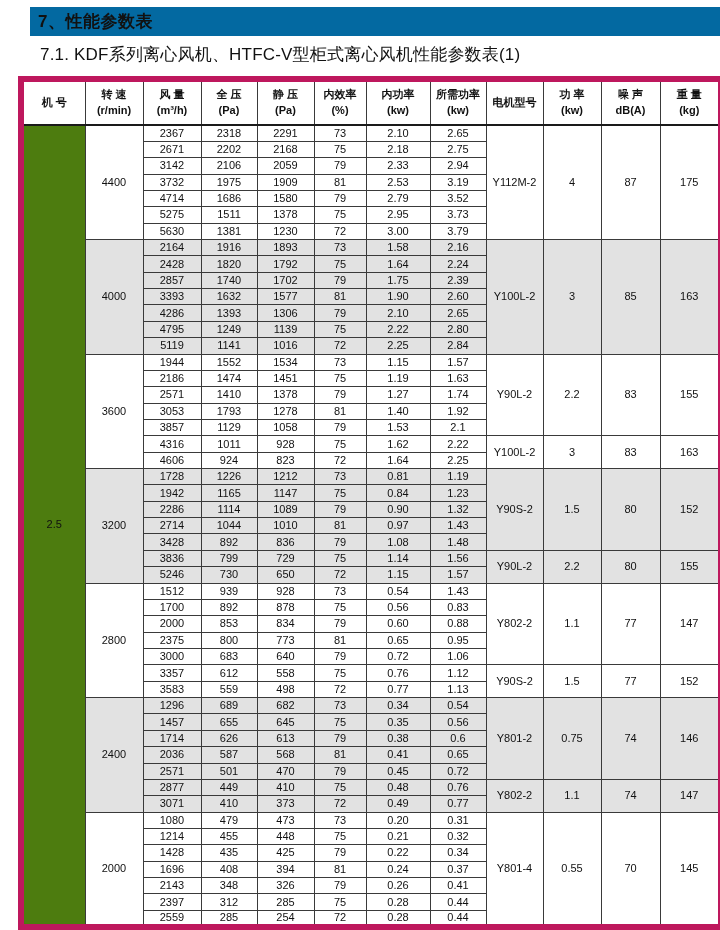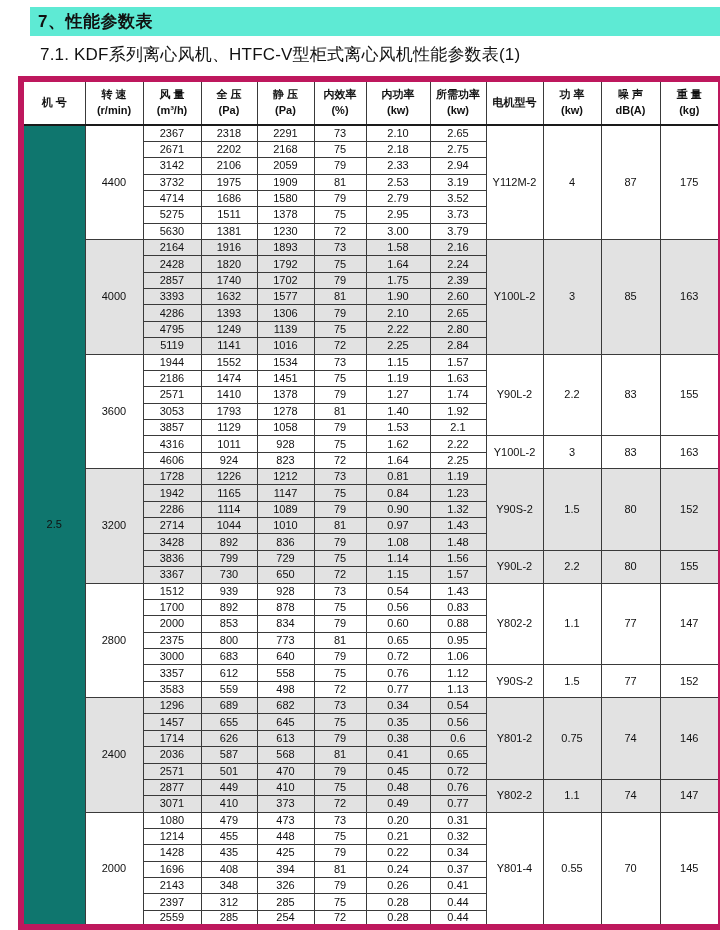--- a/index.html
+++ b/index.html
@@ -8,21 +8,21 @@
     background: #ffffff;
     font-family: "Liberation Sans", sans-serif;
     color: #151515;
     position: relative;
     overflow: hidden;
   }
   .section-bar {
     position: absolute;
     left: 30px; top: 7px;
     width: 690px; height: 29px;
-    background: #5eead4;
+    background: #0369a1;
     display: flex; align-items: center;
   }
   .section-title {
     font-size: 17px; font-weight: bold;
     padding-left: 8px;
     letter-spacing: 0.5px;
     color: #111;
   }
   .table-title {
     position: absolute;
@@ -53,21 +53,21 @@
     height: 42px;
     font-weight: bold;
     border-bottom: 2px solid #1a1a1a;
     background: #ffffff;
     line-height: 1.45;
   }
   table.perf tbody tr { height: 16.37px; }
   table.perf tbody td { line-height: 1; }
   td.shade { background: #e2e2e2; }
   td.gtop { border-top: 2px solid #1f1f1f; }
-  td.machine { background: #0f766e; font-size: 11.5px; }
+  td.machine { background: #4d7c0f; font-size: 11.5px; }
   .hdr-unit { font-weight: bold; }
 </style>
 </head>
 <body>
 
 <div class="page">
 
   <div class="section-bar">
     <span class="section-title">7、性能参数表</span>
   </div>
@@ -379,21 +379,21 @@
           <td class="cell shade">729</td>
           <td class="cell shade">75</td>
           <td class="cell shade">1.14</td>
           <td class="cell shade">1.56</td>
           <td class="cell shade" rowspan="2">Y90L-2</td>
           <td class="cell shade" rowspan="2">2.2</td>
           <td class="cell shade" rowspan="2">80</td>
           <td class="cell shade" rowspan="2">155</td>
         </tr>
         <tr>
-          <td class="cell shade">3367</td>
+          <td class="cell shade">5246</td>
           <td class="cell shade">730</td>
           <td class="cell shade">650</td>
           <td class="cell shade">72</td>
           <td class="cell shade">1.15</td>
           <td class="cell shade">1.57</td>
         </tr>
         <tr>
           <td class="cell gtop" rowspan="7">2800</td>
           <td class="cell gtop">1512</td>
           <td class="cell gtop">939</td>

